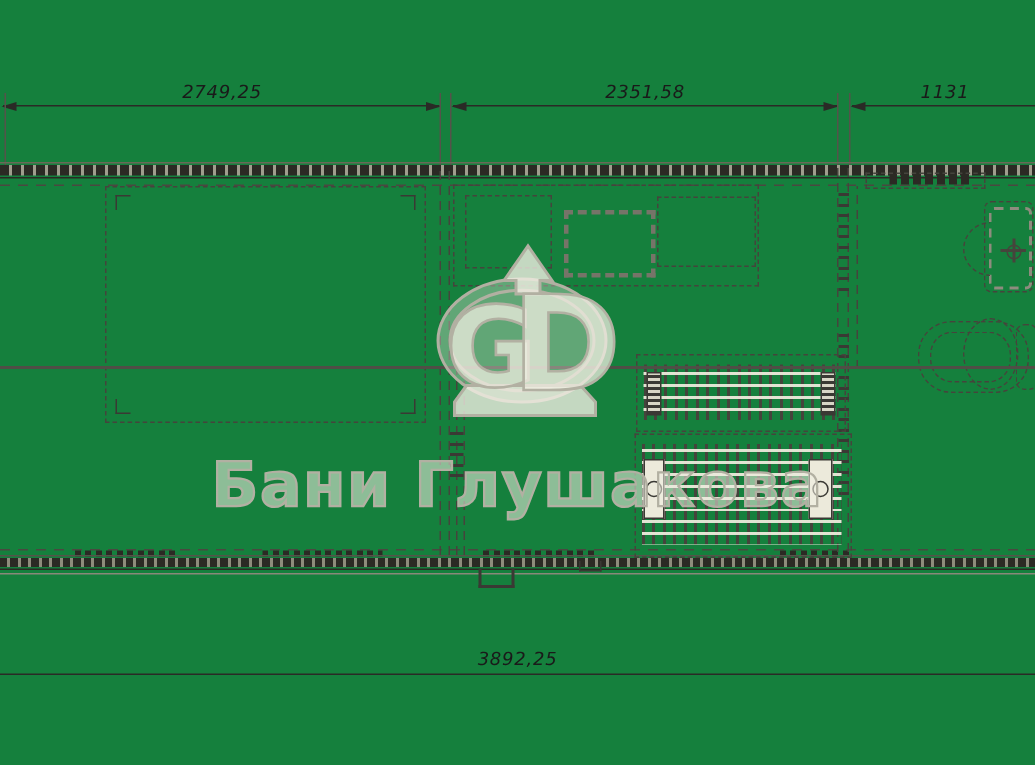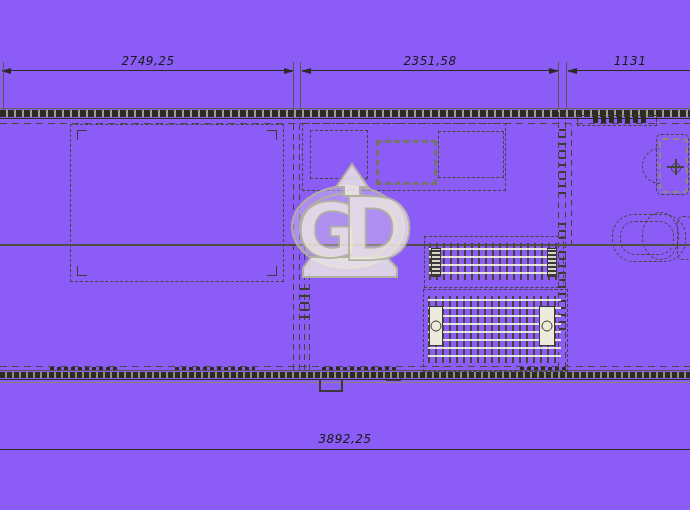--- a/index.html
+++ b/index.html
@@ -1,16 +1,16 @@
 <!DOCTYPE html>
 <html><head>
 <meta charset="utf-8">
 <style>
   html,body{margin:0;padding:0;background:#ECEADB;}
-  #canvas{position:relative;width:690px;height:510px;background:#8b5cf6;overflow:hidden;
+  #canvas{position:relative;width:690px;height:510px;background:#15803d;overflow:hidden;
           font-family:"DejaVu Sans",sans-serif;}
   .abs{position:absolute;}
   
   .dimseg{position:absolute;height:0;border-top:1px solid #2a2a26;}
   .ar{position:absolute;width:0;height:0;border-top:3px solid transparent;border-bottom:3px solid transparent;top:-3.5px;}
   .ar.l{border-right:10px solid #2a2a26;left:-1px;}
   .ar.r{border-left:10px solid #2a2a26;right:-1px;}
   .ext{position:absolute;width:1px;background:#55534a;}
   .dimlbl{position:absolute;transform:translateX(-50%);font:italic 12px "DejaVu Sans",sans-serif;
           color:#1a1a1a;letter-spacing:.5px;white-space:nowrap;}
@@ -149,14 +149,15 @@
       <ellipse cx="348" cy="227" rx="48" ry="33.5"></ellipse>
       <polygon points="336,187 352,164 368,187 360,187 360,196 344,196 344,187" fill="rgba(240,238,226,0.8)"></polygon>
       <path d="M303,277 V268 L311,257 H387 L397,268 V277 Z" fill="rgba(240,238,226,0.8)"></path>
     </g>
     <g font-family="DejaVu Sans, sans-serif" font-weight="bold" stroke="#b2b0a2" stroke-width="1.75" fill="rgba(240,238,226,0.75)">
       <text x="297" y="257" font-size="74">G</text>
       <text x="341" y="260" font-size="88">D</text>
     </g>
   </svg>
 
+  <div id="wm-text">Бани Глушакова</div>
 
 </div>
 
 </body></html>

